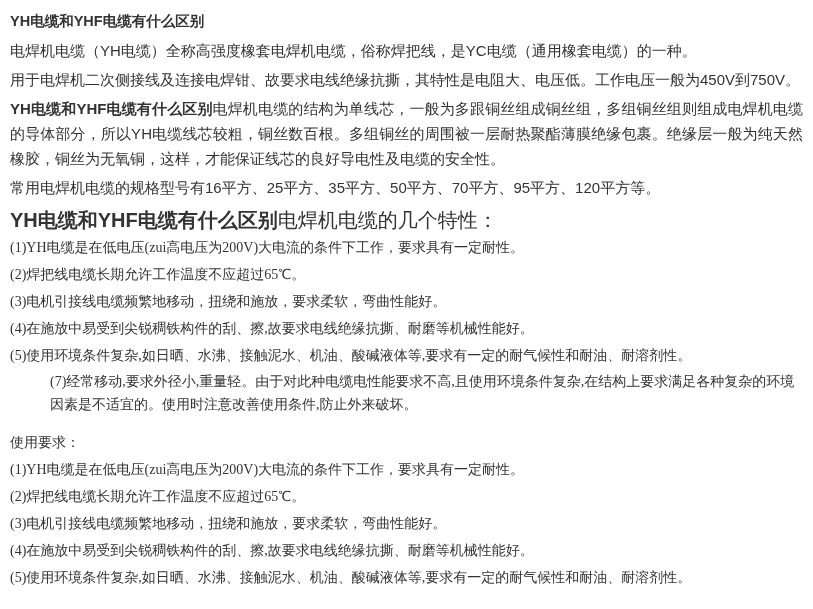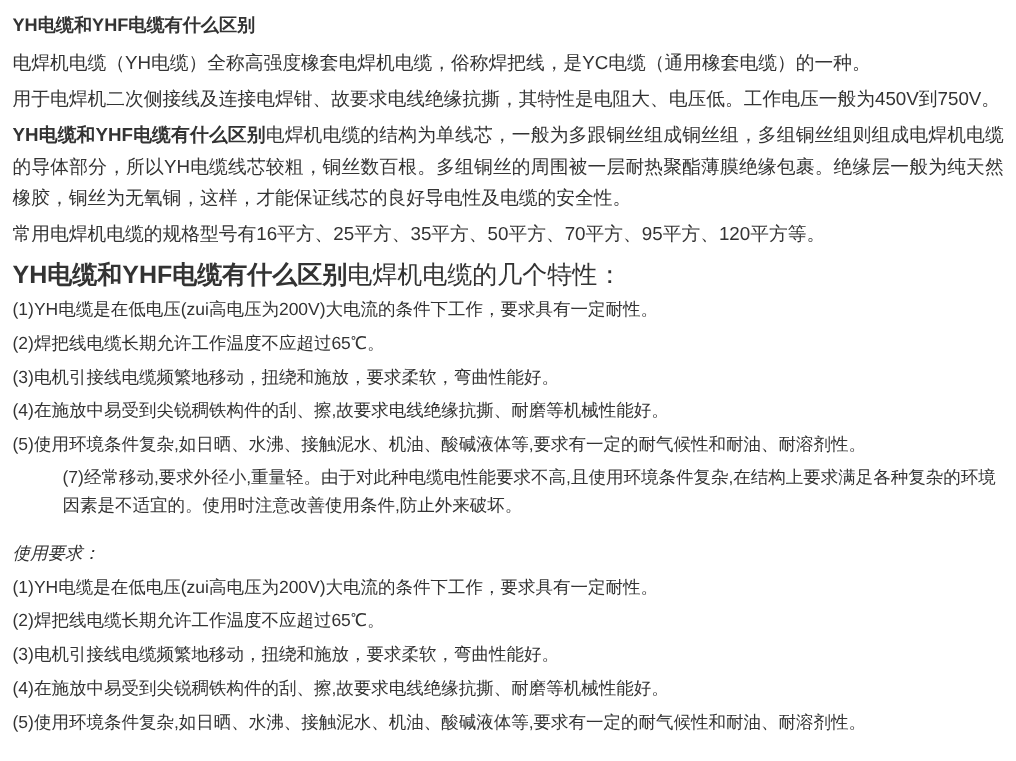--- a/index.html
+++ b/index.html
@@ -40,34 +40,34 @@
     font-size: 20px;
     line-height: 25px;
     margin: 8px 0 2px 0;
     color: #333333;
   }
   .list-item {
     font-size: 14px;
     line-height: 25px;
     margin: 0 0 2px 0;
     color: #333333;
+    font-family: Liberation Serif, serif;
   }
   .list-item.wide {
     line-height: 23px;
     margin-left: 40px;
   }
   .spacer {
     height: 12px;
   }
   .use-head {
     font-size: 14px;
     line-height: 25px;
     margin: 0 0 2px 0;
     color: #333333;
-    font-style: italic;
   }
 </style>
 </head>
 <body>
 
 <div class="page">
 
   <h1 class="title">YH电缆和YHF电缆有什么区别</h1>
 
   <p class="para">电焊机电缆（YH电缆）全称高强度橡套电焊机电缆，俗称焊把线，是YC电缆（通用橡套电缆）的一种。</p>

